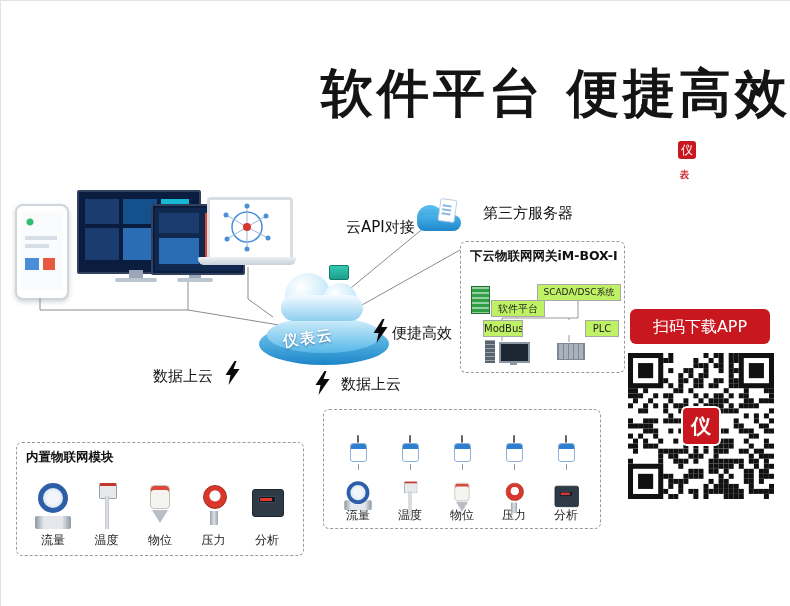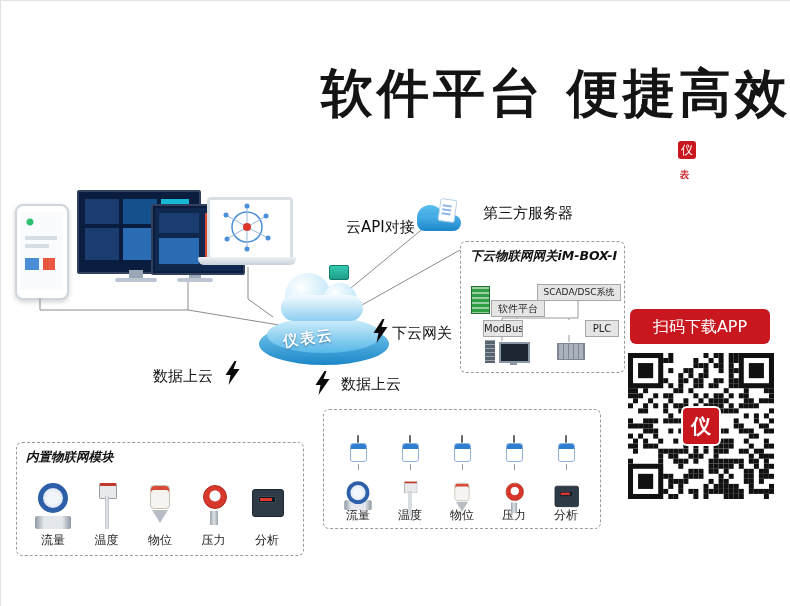--- a/index.html
+++ b/index.html
@@ -86,28 +86,28 @@
           background-position:2px 5px,2px 9px,2px 13px;}
 
   .lbl{position:absolute;font-size:15px;color:#111;white-space:nowrap;}
   .lbl-b{font-weight:500;}
 
   
   .bolt{position:absolute;width:15px;height:24px;}
 
   
   .dash{position:absolute;border:1px dashed #9a9a9a;border-radius:6px;background:#fff;}
-  .box-title{position:absolute;left:9px;top:6px;font-size:12.5px;font-weight:700;color:#111;white-space:nowrap;font-style:italic;}
+  .box-title{position:absolute;left:9px;top:6px;font-size:12.5px;font-weight:700;color:#111;white-space:nowrap;}
 
   
   .gw-box{left:459px;top:240px;width:163px;height:130px;}
   .gw-dev{position:absolute;left:10px;top:44px;width:17px;height:26px;background:#2f9e44;border:1px solid #1e7030;
           background-image:repeating-linear-gradient(180deg,rgba(255,255,255,.5) 0 2px,transparent 2px 5px);}
   .gw-node{position:absolute;border:1px solid #a7a7a7;font-size:9px;color:#222;text-align:center;
-           background:#e5e5e5;overflow:hidden;}
+           background:#bef264;overflow:hidden;}
   .n-gw{left:30px;top:58px;width:52px;height:15px;line-height:15px;font-size:10px;}
   .n-scada{left:76px;top:42px;width:82px;height:15px;line-height:15px;}
   .n-mod{left:22px;top:78px;width:38px;height:15px;line-height:15px;font-size:10px;}
   .n-plc{left:92px;top:78px;width:32px;height:15px;line-height:15px;font-size:10px;margin-left:32px;}
   .gw-svg{position:absolute;left:0;top:0;}
   .gw-svg line{stroke:#9a9a9a;stroke-width:1;}
   .tower{position:absolute;left:24px;top:98px;width:10px;height:23px;background:#5a6470;
          background-image:repeating-linear-gradient(180deg,rgba(255,255,255,.4) 0 1px,transparent 1px 4px);}
   .wkst{position:absolute;left:38px;top:100px;width:27px;height:17px;background:#1c2733;border:2px solid #8b97a5;}
   .wkst::after{content:"";position:absolute;left:9px;top:17px;width:7px;height:4px;background:#8b97a5;}
@@ -236,21 +236,21 @@
 
   <div class="lbl lbl-b" style="left:345px;top:217px;">云API对接</div>
   <div class="abs tp-cloud">
     <div class="tp-doc"></div>
   </div>
   <div class="lbl" style="left:482px;top:203px;">第三方服务器</div>
 
   <svg class="bolt" style="left:372px;top:318px;" viewBox="0 0 14 24">
     <polygon points="9,0 0,14 5,14 3,24 14,8 8,8 11,0" fill="#0a0a0a"></polygon>
     </svg>
-  <div class="lbl lbl-b" style="left:391px;top:323px;">下云网关</div>
+  <div class="lbl lbl-b" style="left:391px;top:323px;">便捷高效</div>
 
   <div class="lbl lbl-b" style="left:152px;top:366px;">数据上云</div>
   <svg class="bolt" style="left:224px;top:360px;" viewBox="0 0 14 24">
     <polygon points="9,0 0,14 5,14 3,24 14,8 8,8 11,0" fill="#0a0a0a"></polygon>
     </svg>
 
   <svg class="bolt" style="left:314px;top:370px;" viewBox="0 0 14 24">
     <polygon points="9,0 0,14 5,14 3,24 14,8 8,8 11,0" fill="#0a0a0a"></polygon>
     </svg>
   <div class="lbl lbl-b" style="left:340px;top:374px;">数据上云</div>

